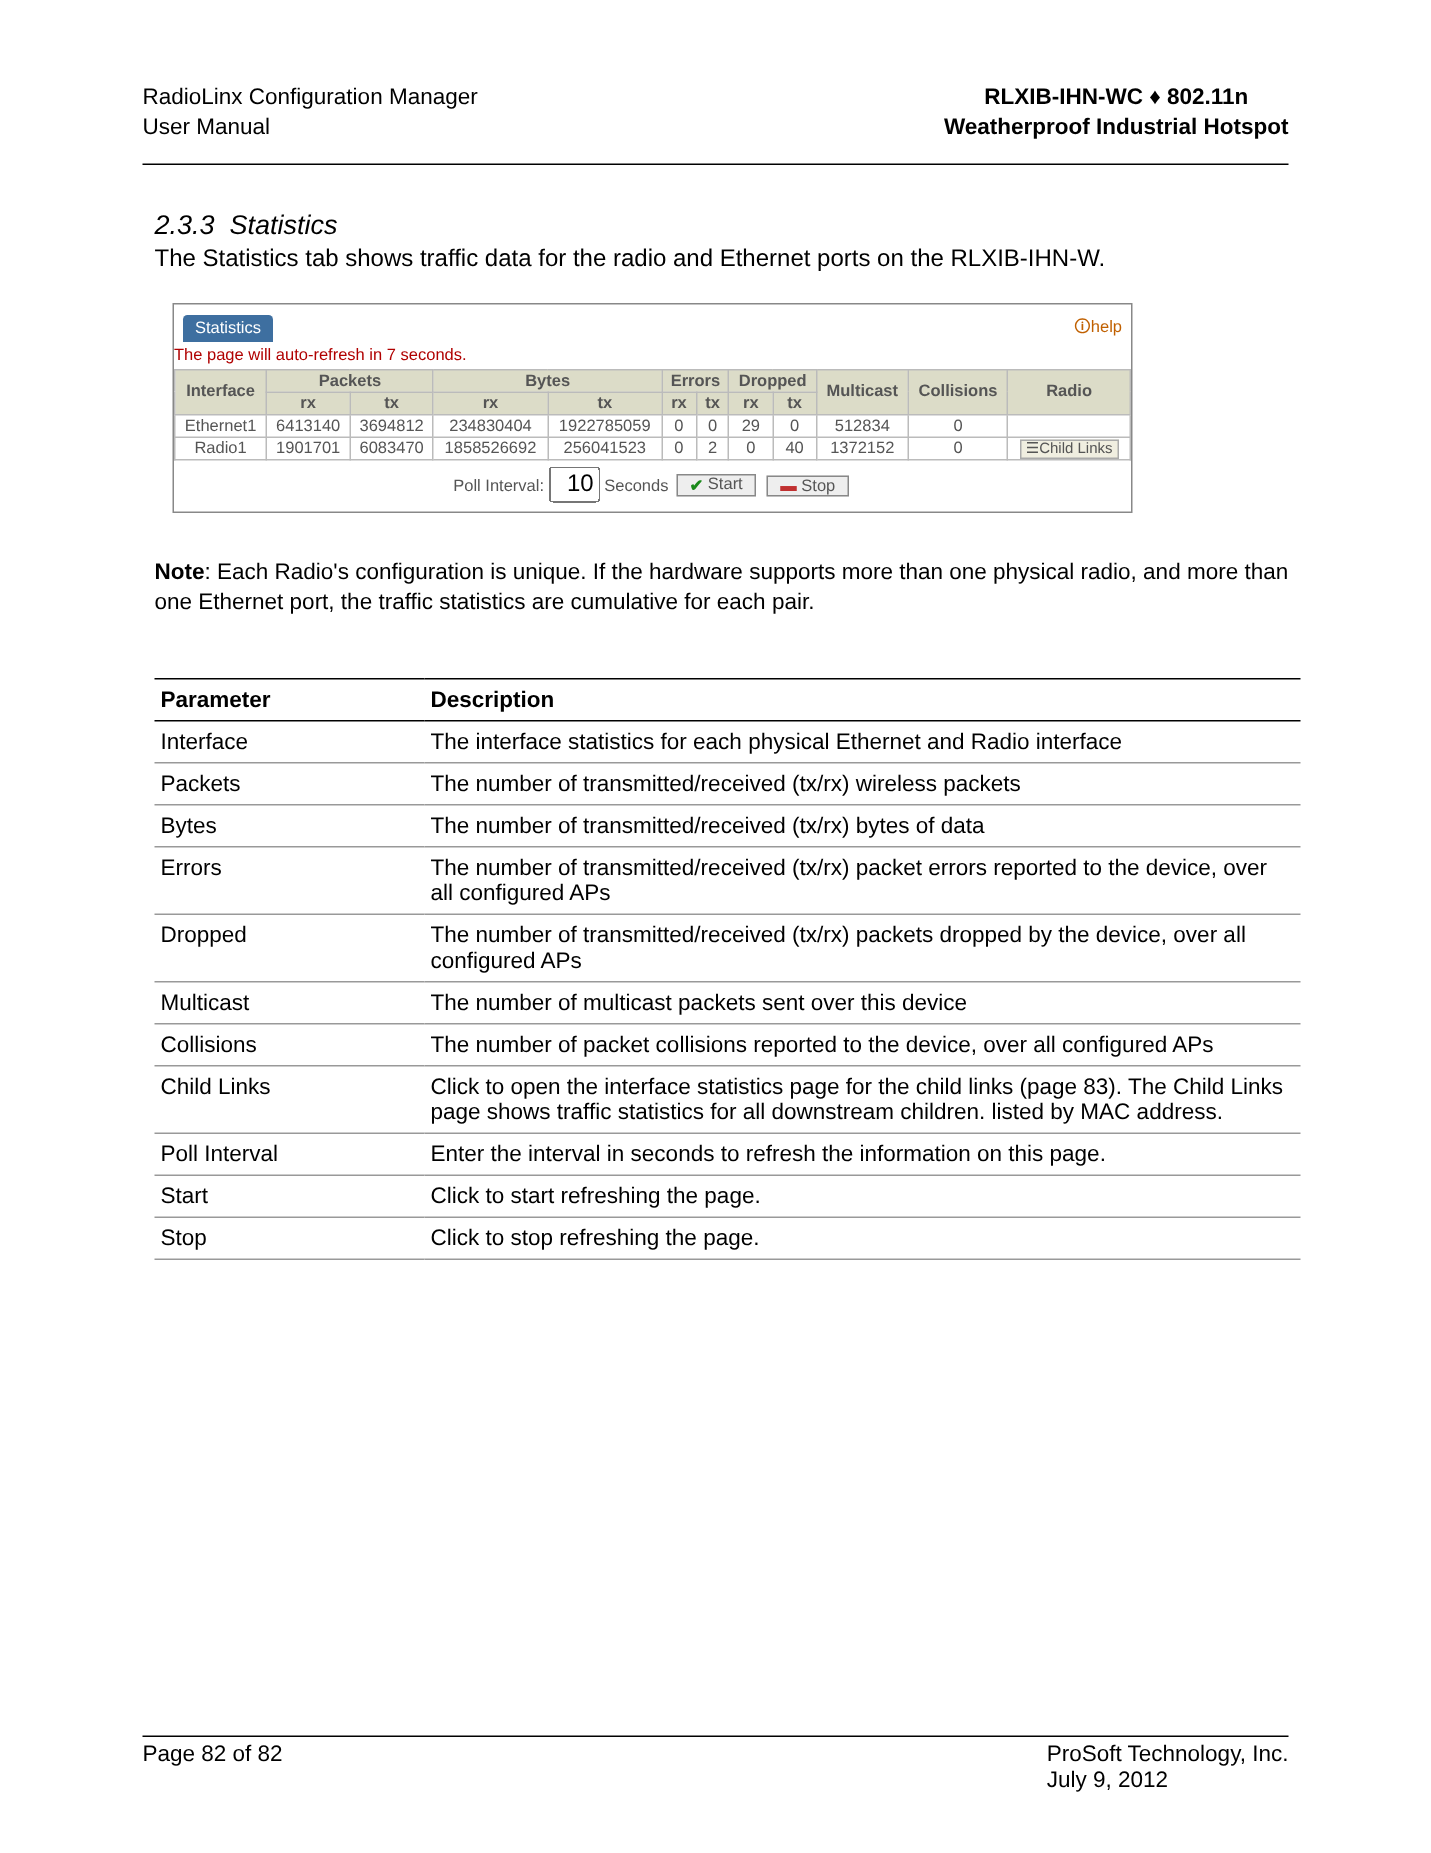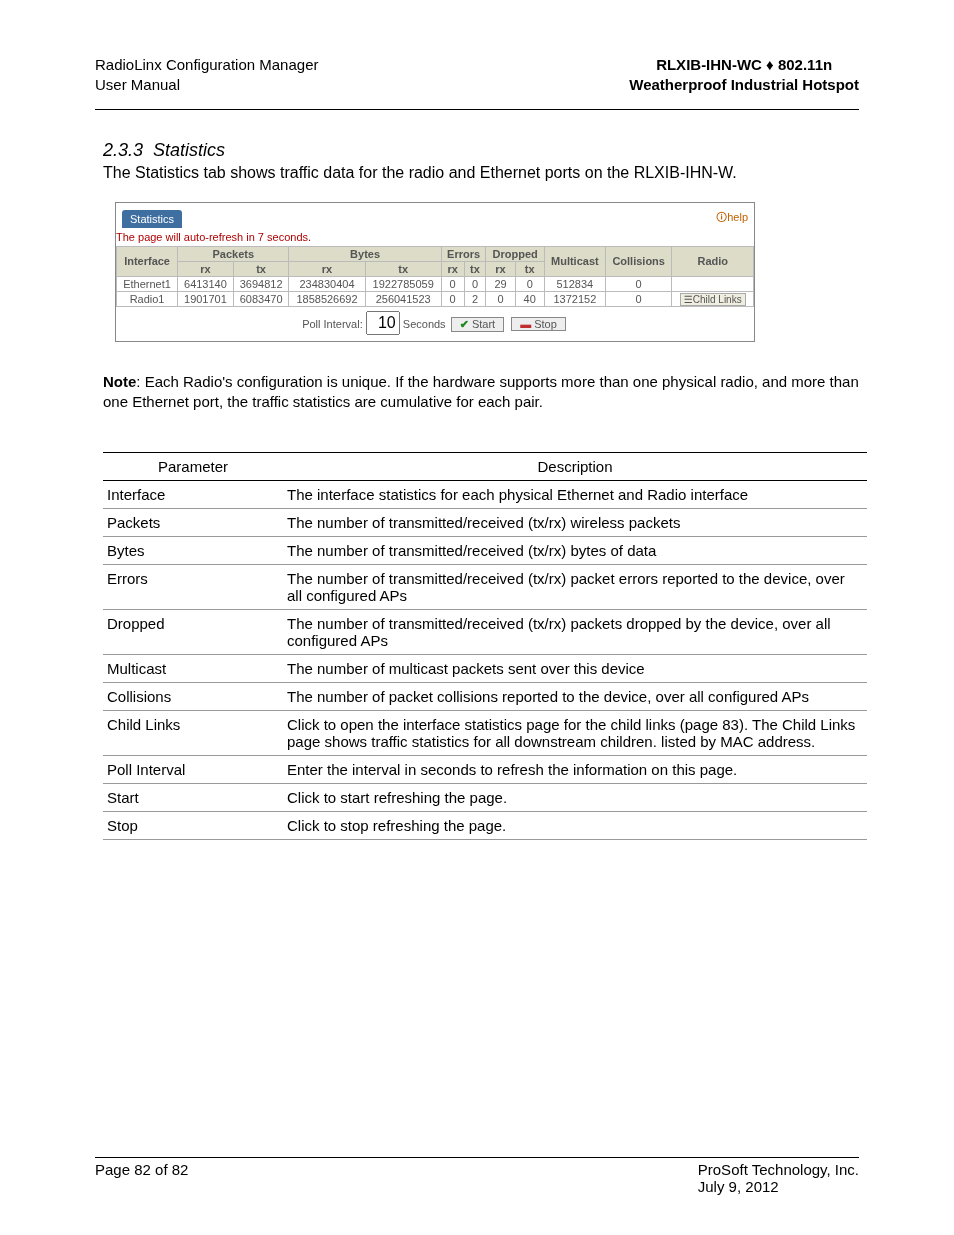--- a/index.html
+++ b/index.html
@@ -123,22 +123,22 @@
   }
 
   
   .param-table {
     margin-left: 8px;
     width: 100%;
     border-collapse: collapse;
     font-size: 15px;
   }
   .param-table th {
-    text-align:center;
-    font-weight:normal;
+    text-align:left;
+    font-weight:bold;
     border-top:1px solid #000;
     border-bottom:1px solid #000;
     padding:5px 4px;
   }
   .param-table td {
     border-bottom:1px solid #999;
     padding:5px 4px;
     vertical-align:top;
   }
   .param-col1 { width: 172px; }

